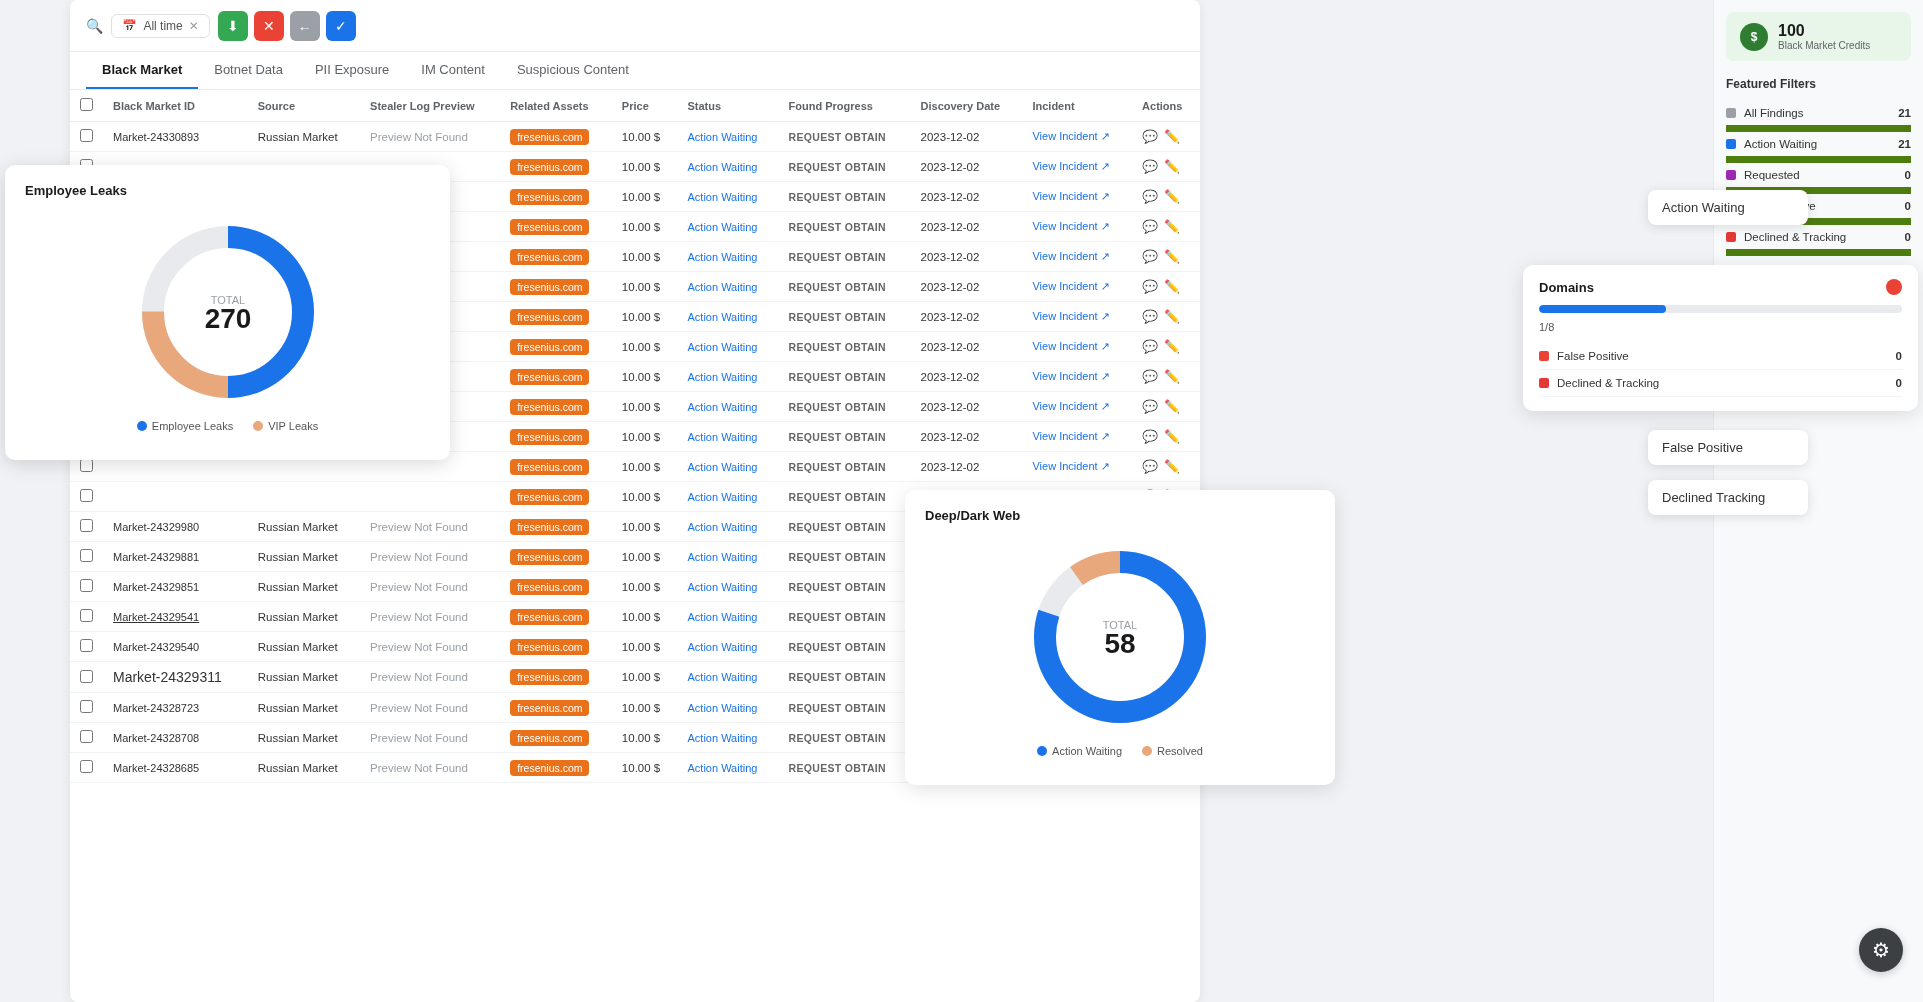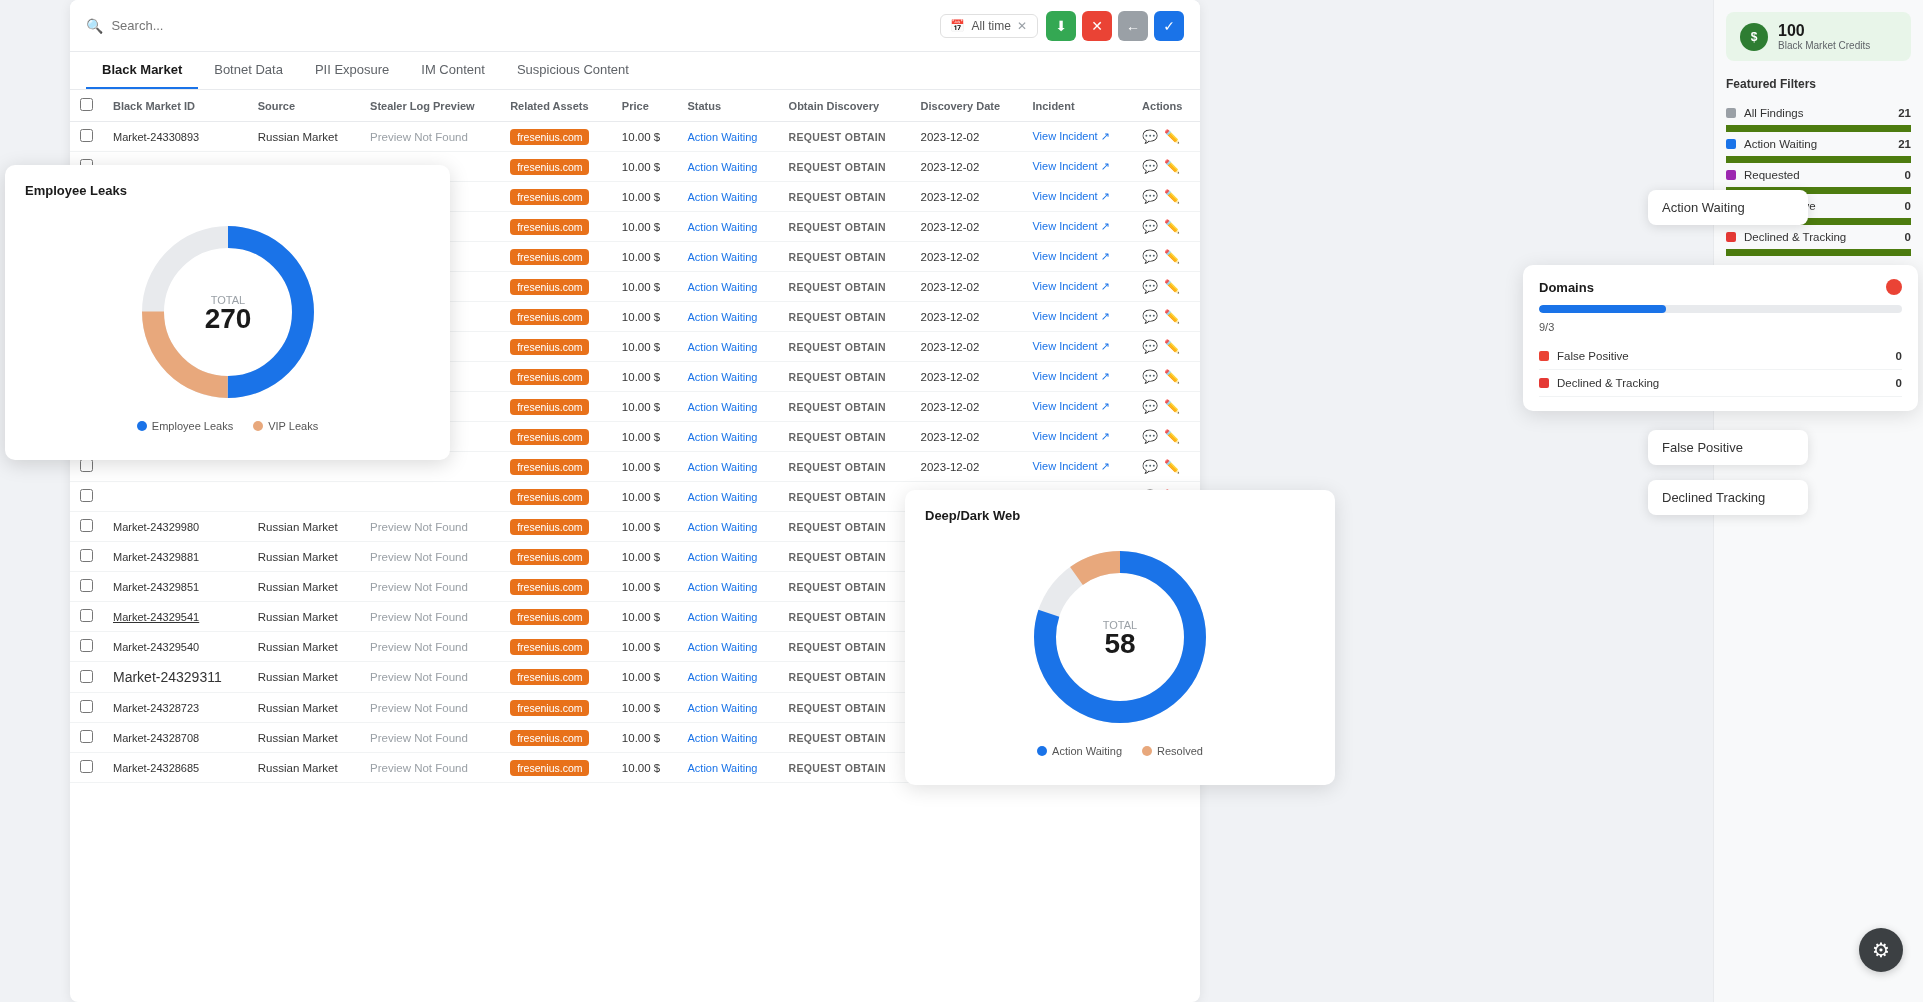--- a/index.html
+++ b/index.html
@@ -377,21 +377,20 @@
       box-shadow: 0 2px 8px rgba(0,0,0,0.2);
     }
   </style>
 </head>
 <body>
 
 <div class="main-content">
 
   <div class="search-bar">
     <span class="search-icon-wrap">🔍</span>
-    <input class="search-input" type="text" placeholder="Search..." style="">
     <div class="date-filter">
       <span>📅</span>
       <span>All time</span>
       <span style="color:#9aa0a6;">✕</span>
     </div>
     <div class="toolbar-btns">
       <button class="toolbar-btn btn-green">⬇</button>
       <button class="toolbar-btn btn-red">✕</button>
       <button class="toolbar-btn btn-gray">←</button>
       <button class="toolbar-btn btn-teal">✓</button>
@@ -410,21 +409,21 @@
     <table>
       <thead>
         <tr>
           <th><input type="checkbox" style=""></th>
           <th>Black Market ID</th>
           <th>Source</th>
           <th>Stealer Log Preview</th>
           <th>Related Assets</th>
           <th>Price</th>
           <th>Status</th>
-          <th>Obtain Discovery</th>
+          <th>Found Progress</th>
           <th>Discovery Date</th>
           <th>Incident</th>
           <th>Actions</th>
         </tr>
       </thead>
       <tbody id="table-body">
           <tr>
     <td><input type="checkbox" style=""></td>
     <td style="color:#333;font-size:11px;">Market-24330893</td>
     <td>Russian Market</td>
@@ -876,21 +875,21 @@
 </div>
 
 <div class="domains-panel">
   <div class="domains-header">
     <span class="domains-title">Domains</span>
     <div class="close-btn"></div>
   </div>
   <div class="progress-bar-wrap">
     <div class="progress-bar-fill"></div>
   </div>
-  <div class="page-indicator">9/3</div>
+  <div class="page-indicator">1/8</div>
   <div id="domain-filter-list" class="domain-filter-list">
       <div class="domain-filter-item">
     <div class="domain-filter-left">
       <div class="domain-dot-red" style="background:#ea4335;"></div>
       <span class="domain-filter-name">False Positive</span>
     </div>
     <span class="domain-filter-count">0</span>
   </div>
       <div class="domain-filter-item">
     <div class="domain-filter-left">

